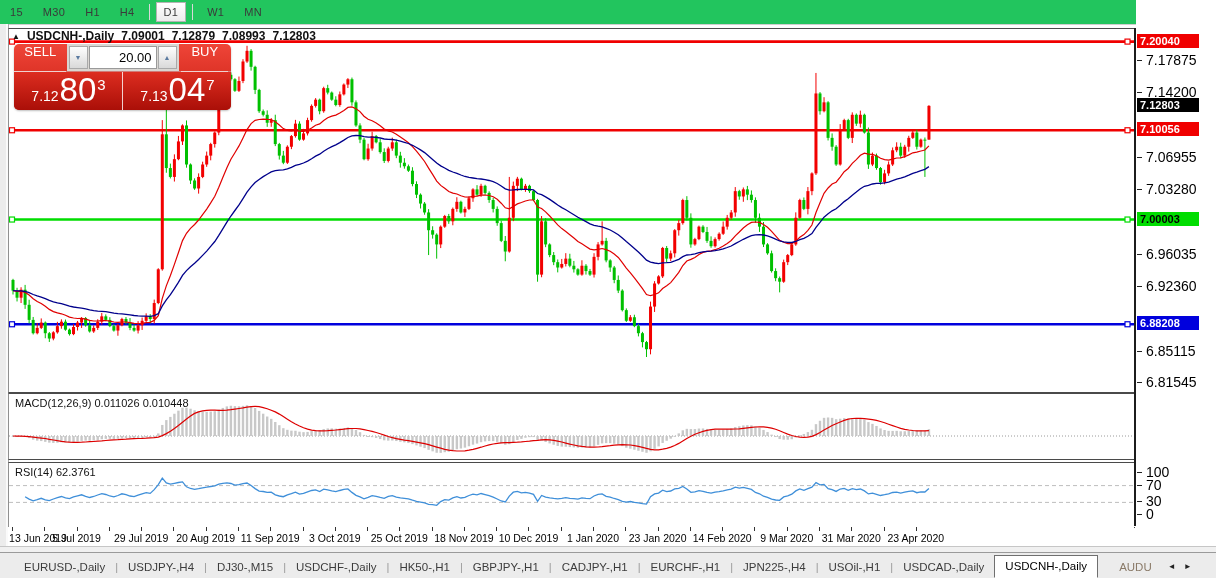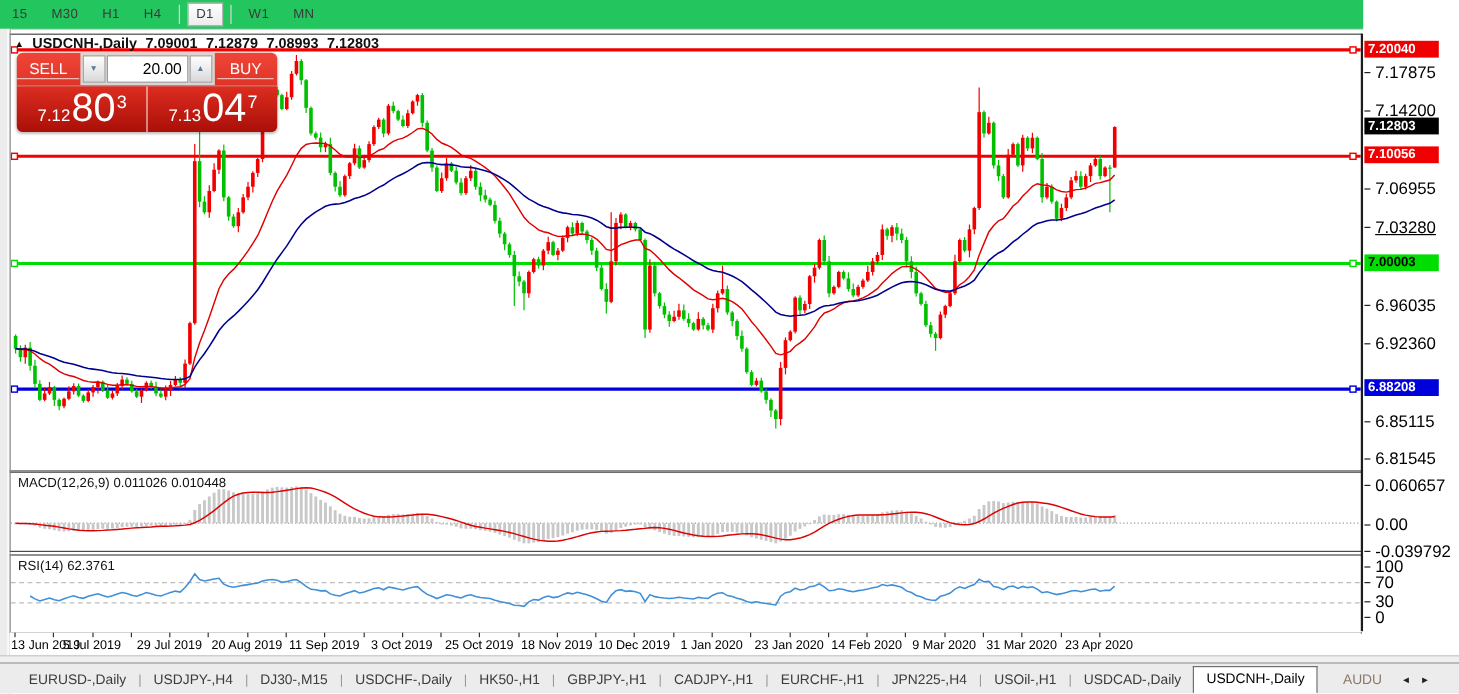--- a/index.html
+++ b/index.html
@@ -30,21 +30,21 @@
   #chart-title{left:12px;top:29px;font-size:12px;font-weight:bold;color:#111;z-index:6;
                display:flex;gap:7px;align-items:baseline;white-space:nowrap;}
   #chart-title .arrow{font-size:8px;position:relative;top:-1px;}
   .ind-label{position:absolute;left:6px;top:3px;font-size:11px;color:#111;z-index:5;white-space:nowrap;}
 
   
   #trade{left:14px;top:44px;width:217px;border-radius:5px;overflow:hidden;z-index:7;
          background:linear-gradient(#ef4538,#c81d12);box-shadow:0 1px 2px rgba(0,0,0,.25);}
   #trade-top{display:flex;height:27px;align-items:stretch;}
   .tr-btn{flex:1;color:#fff;font-size:13px;display:flex;align-items:center;justify-content:center;cursor:pointer;}
-  .tr-btn span{border-bottom:1px solid rgba(255,255,255,.65);padding:1px 10px 0;}
+  .tr-btn span{border-bottom:1px solid rgba(255,255,255,.65);padding:1px 10px 12px;}
   #vol-group{display:flex;align-items:stretch;background:#d9d6d2;padding:2px;gap:1px;}
   .spin-btn{width:17px;display:flex;align-items:center;justify-content:center;font-size:7px;color:#5a7aa0;
             background:linear-gradient(#fefefe,#d9d9d9);border:1px solid #a9a9a9;cursor:pointer;}
   #vol-input{width:62px;background:#fff;border:1px solid #9a9a9a;font-size:13px;color:#000;
              text-align:right;padding:0 4px 0 0;font-family:"Liberation Sans",sans-serif;}
   #trade-bottom{display:flex;border-top:1px solid rgba(255,255,255,.45);
                 background:linear-gradient(#dd2d20,#aa0f08);}
   .half{flex:1;display:flex;align-items:baseline;justify-content:center;color:#fff;padding:3px 0 5px;}
   .half.sell{border-right:1px solid rgba(255,255,255,.8);}
   .ph-small{font-size:14px;margin-right:1px;}
@@ -862,35 +862,30 @@
       <span class="ph-sup">7</span>
     </div>
   </div>
 </div>
 
 <div id="axis-col" class="abs">
   <div id="ax-price" class="ax-area">
       <div class="ytick" style="top: 31.8259px;">7.17875</div>
       <div class="ytick" style="top: 64.4599px;">7.14200</div>
       <div class="ytick" style="top: 128.796px;">7.06955</div>
-      <div class="ytick" style="top: 161.43px; text-decoration: underline;">7.03280</div>
+      <div class="ytick" style="top: 161.43px;">7.03280</div>
       <div class="ytick" style="top: 225.765px;">6.96035</div>
       <div class="ytick" style="top: 258.399px;">6.92360</div>
       <div class="ytick" style="top: 322.735px;">6.85115</div>
       <div class="ytick" style="top: 354.436px;">6.81545</div>
       <div class="badge" style="top: 12.6007px; background: rgb(240, 0, 0); color: rgb(255, 255, 255);">7.20040</div>
       <div class="badge" style="top: 101.259px; background: rgb(240, 0, 0); color: rgb(255, 255, 255);">7.10056</div>
       <div class="badge" style="top: 190.529px; background: rgb(0, 221, 0); color: rgb(0, 0, 0);">7.00003</div>
       <div class="badge" style="top: 295.269px; background: rgb(0, 0, 221); color: rgb(255, 255, 255);">6.88208</div>
       <div class="badge" style="top: 76.8653px; background: rgb(0, 0, 0); color: rgb(255, 255, 255);">7.12803</div>
-    </div>
-  <div id="ax-macd" class="ax-area">
-      <div class="ytick" style="top: 11.0026px;">0.060657</div>
-      <div class="ytick" style="top: 44px;">0.00</div>
-      <div class="ytick" style="top: 65.6468px;">-0.039792</div>
     </div>
   <div id="ax-rsi" class="ax-area">
       <div class="ytick" style="top: 10px;">100</div>
       <div class="ytick" style="top: 22.6px;">70</div>
       <div class="ytick" style="top: 39.4px;">30</div>
       <div class="ytick" style="top: 52px;">0</div>
     </div>
 </div>
 
 <div id="date-axis" class="abs">

